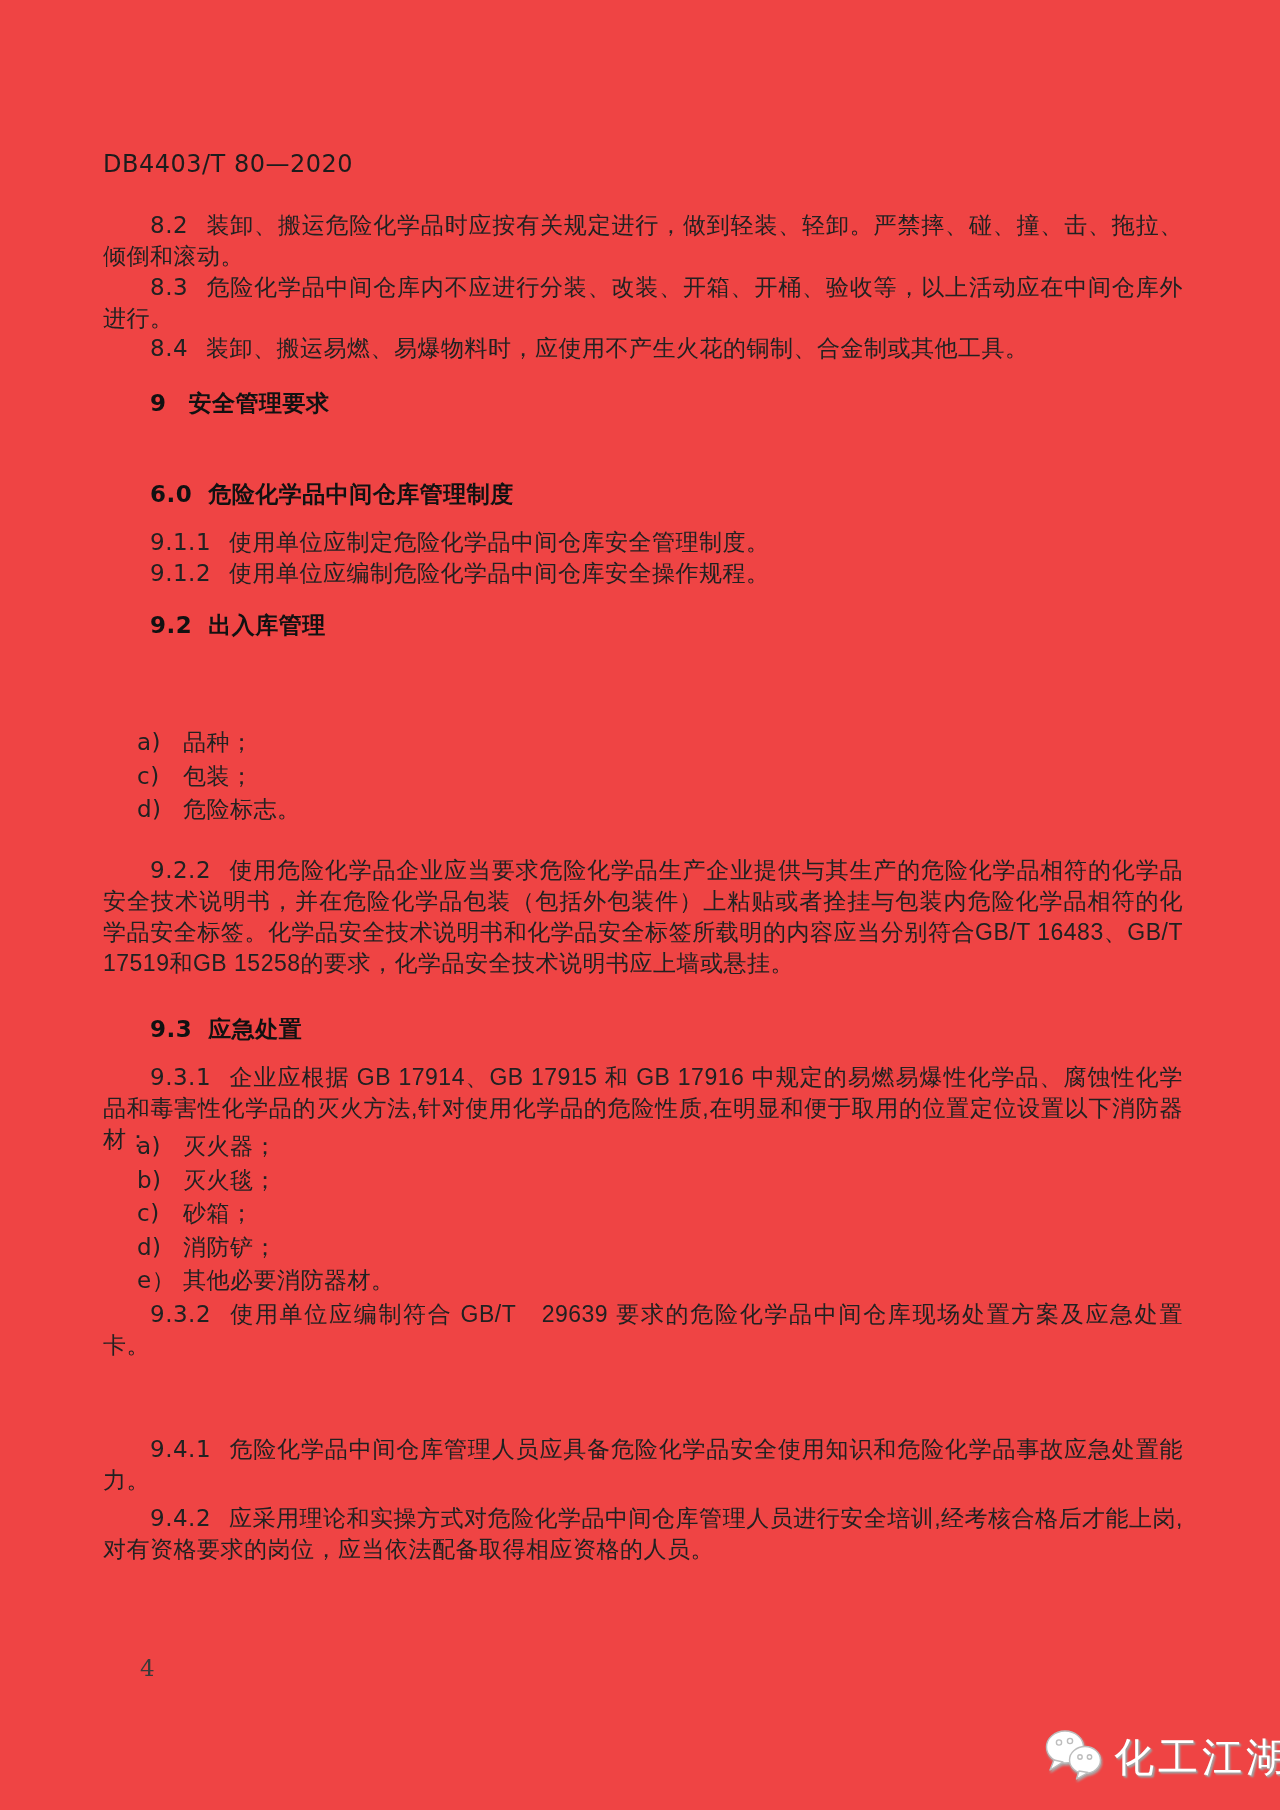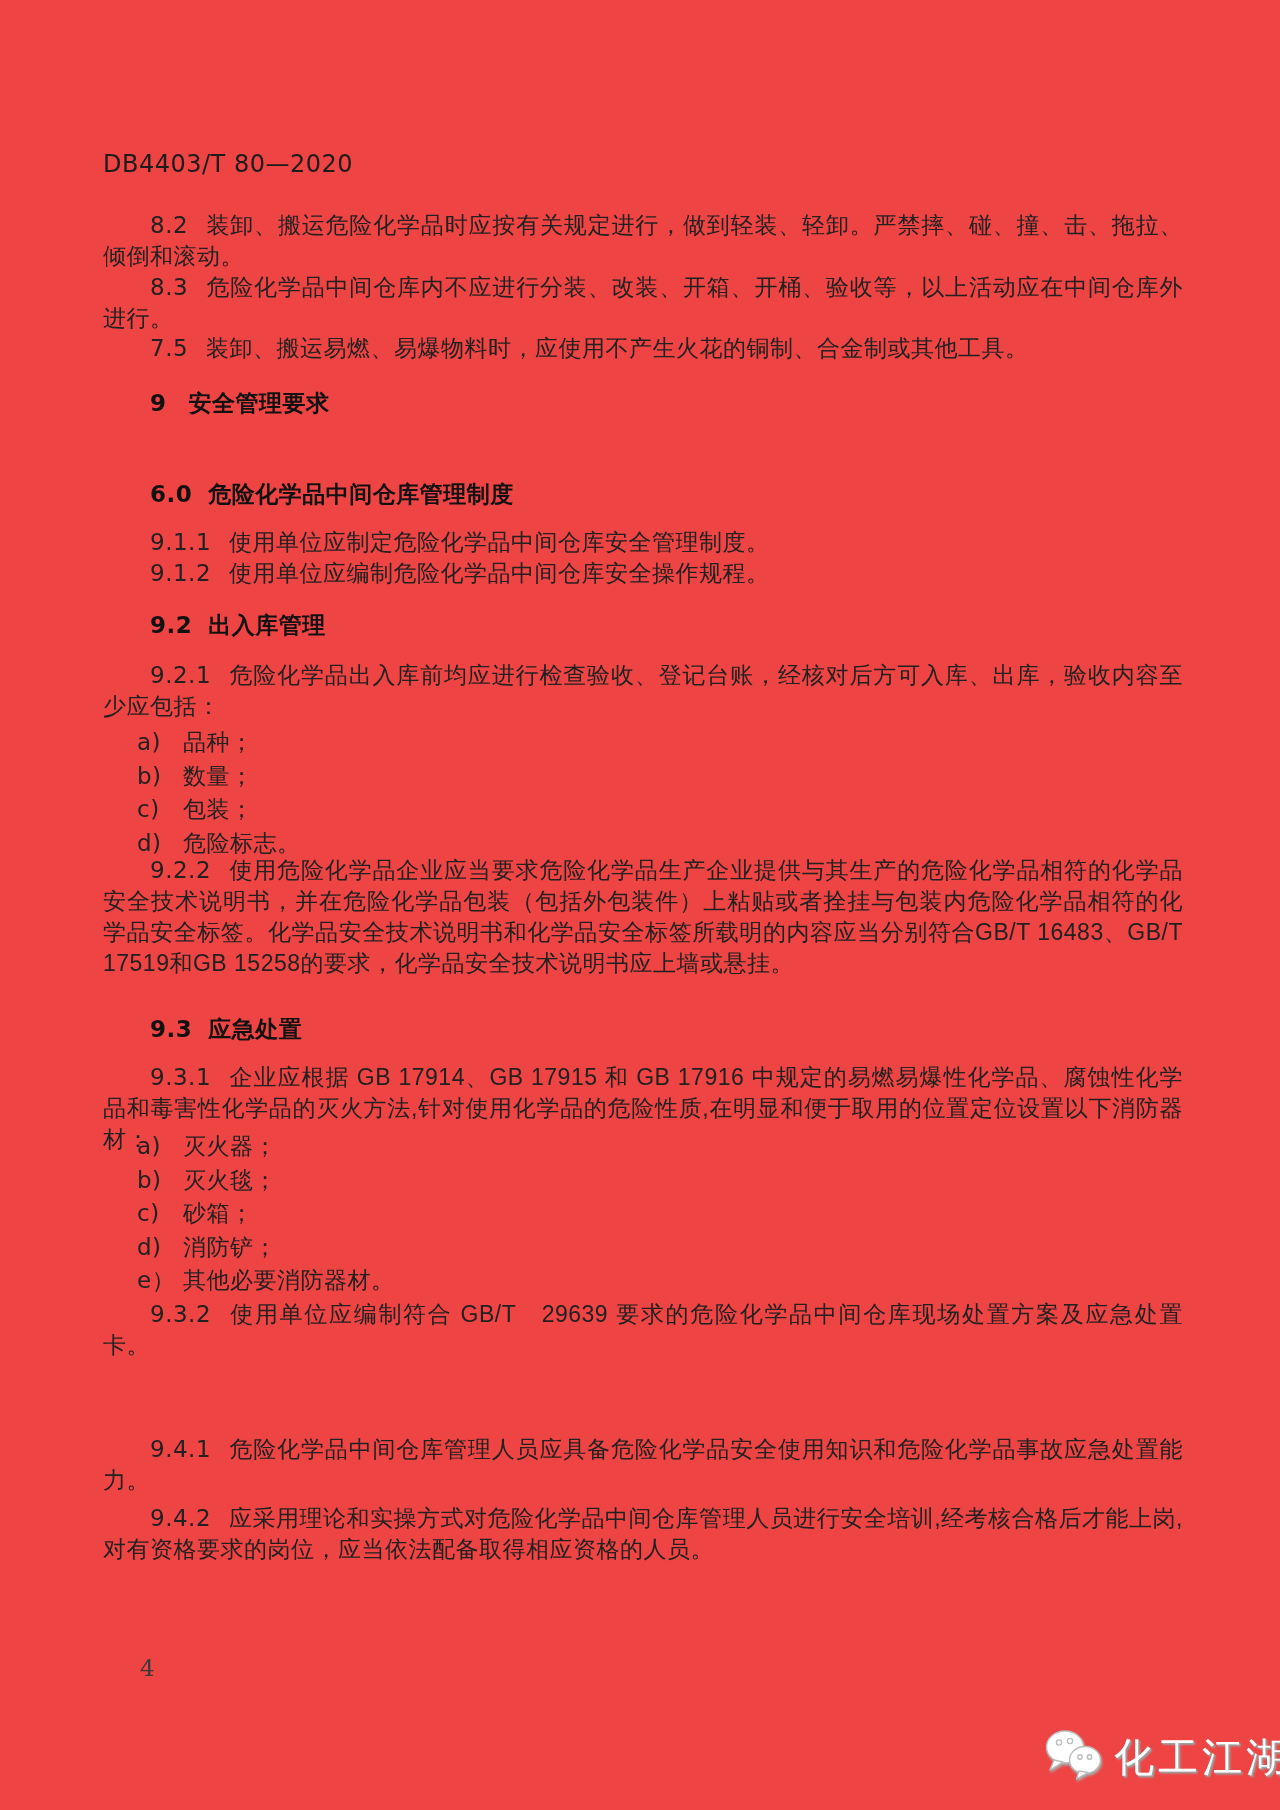--- a/index.html
+++ b/index.html
@@ -74,21 +74,21 @@
 
   <div class="blk" style="top:210px">
     <span class="num">8.2</span><span>装卸、搬运危险化学品时应按有关规定进行，做到轻装、轻卸。严禁摔、碰、撞、击、拖拉、倾倒和滚动。</span>
   </div>
 
   <div class="blk" style="top:272px">
     <span class="num">8.3</span><span>危险化学品中间仓库内不应进行分装、改装、开箱、开桶、验收等，以上活动应在中间仓库外进行。</span>
   </div>
 
   <div class="blk" style="top:333px">
-    <span class="num">7.5</span><span>装卸、搬运易燃、易爆物料时，应使用不产生火花的铜制、合金制或其他工具。</span>
+    <span class="num">8.4</span><span>装卸、搬运易燃、易爆物料时，应使用不产生火花的铜制、合金制或其他工具。</span>
   </div>
 
   <div class="blk heading" style="top:388px">
     <span class="num" style="margin-right:22px">9</span><span>安全管理要求</span>
   </div>
 
   <div class="blk heading" style="top:479px">
     <span class="num">6.0</span><span>危险化学品中间仓库管理制度</span>
   </div>
 
@@ -97,27 +97,23 @@
   </div>
 
   <div class="blk" style="top:558px">
     <span class="num">9.1.2</span><span>使用单位应编制危险化学品中间仓库安全操作规程。</span>
   </div>
 
   <div class="blk heading" style="top:610px">
     <span class="num">9.2</span><span>出入库管理</span>
   </div>
 
-  <div class="blk" style="top:660px">
-    <span class="num">9.2.1</span><span>危险化学品出入库前均应进行检查验收、登记台账，经核对后方可入库、出库，验收内容至少应包括：</span>
-  </div>
 
   <div class="blk" style="top:727px">
     <div class="list-item"><span class="marker">a)</span><span>品种；</span></div>
-    <div class="list-item"><span class="marker">b)</span><span>数量；</span></div>
     <div class="list-item"><span class="marker">c)</span><span>包装；</span></div>
     <div class="list-item"><span class="marker">d)</span><span>危险标志。</span></div>
   </div>
 
   <div class="blk" style="top:855px">
     <span class="num">9.2.2</span><span>使用危险化学品企业应当要求危险化学品生产企业提供与其生产的危险化学品相符的化学品安全技术说明书，并在危险化学品包装（包括外包装件）上粘贴或者拴挂与包装内危险化学品相符的化学品安全标签。化学品安全技术说明书和化学品安全标签所载明的内容应当分别符合GB/T 16483、GB/T 17519和GB 15258的要求，化学品安全技术说明书应上墙或悬挂。</span>
   </div>
 
   <div class="blk heading" style="top:1014px">
     <span class="num">9.3</span><span>应急处置</span>

